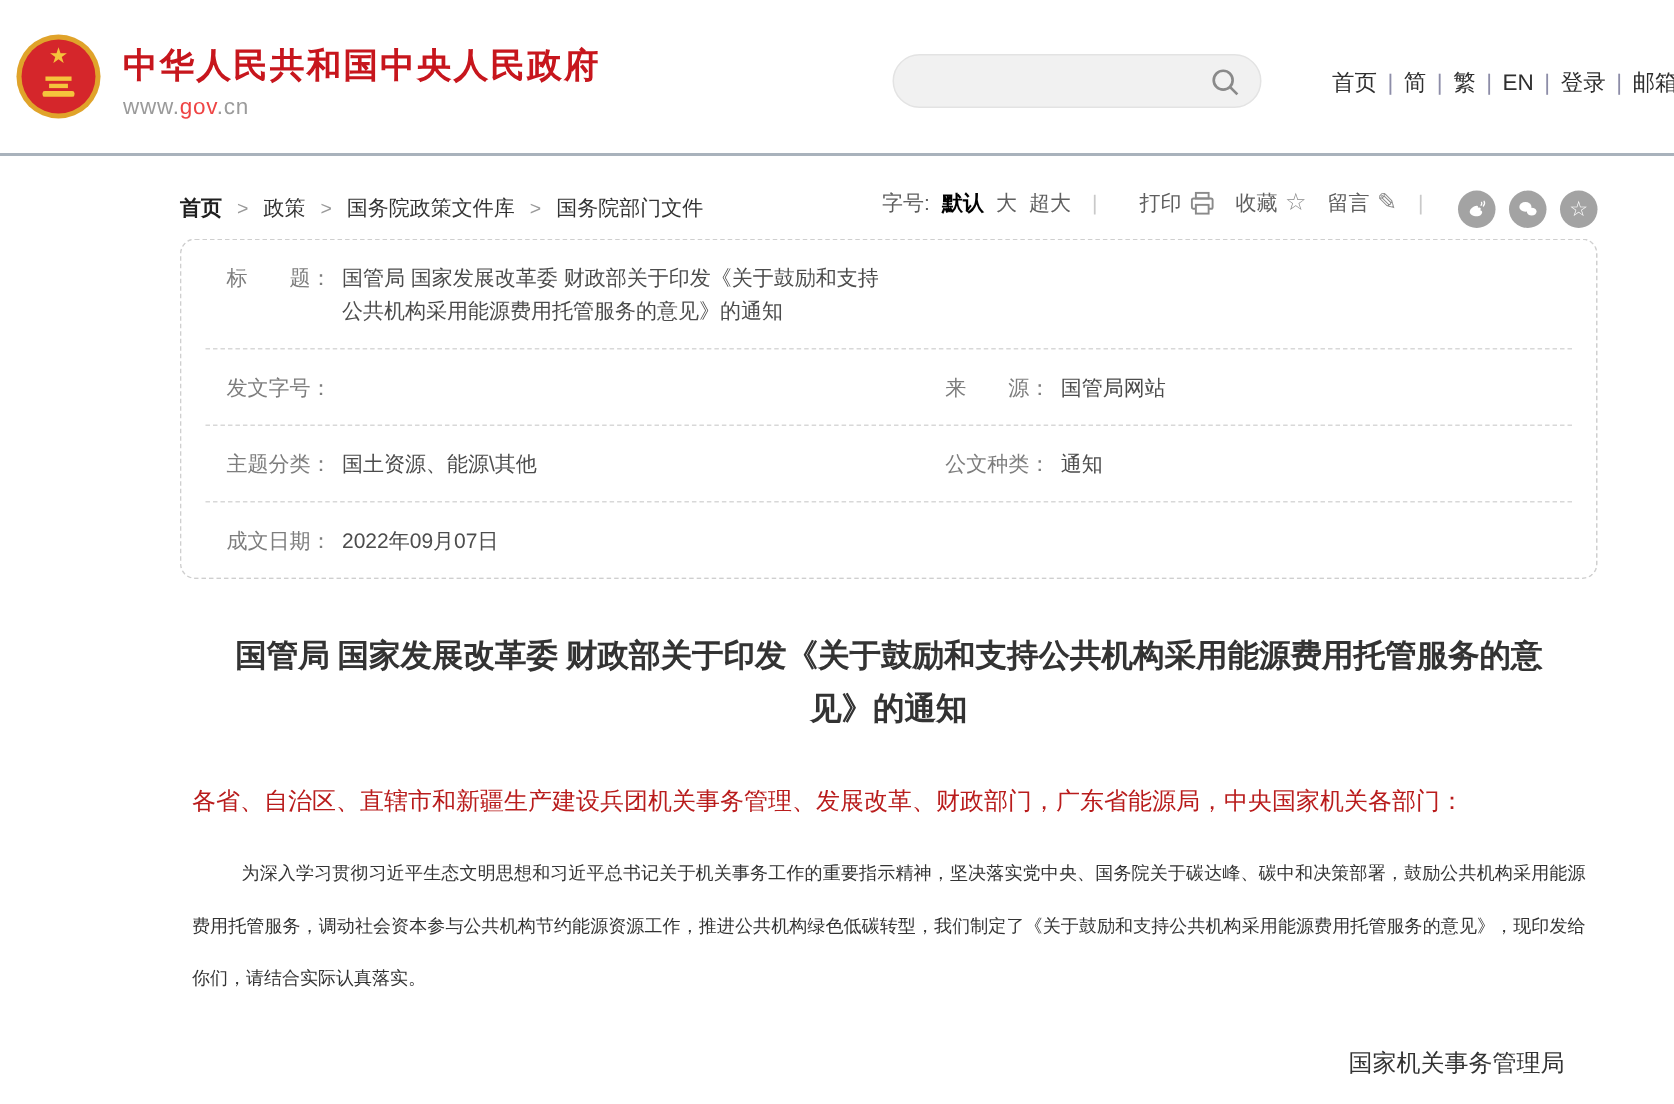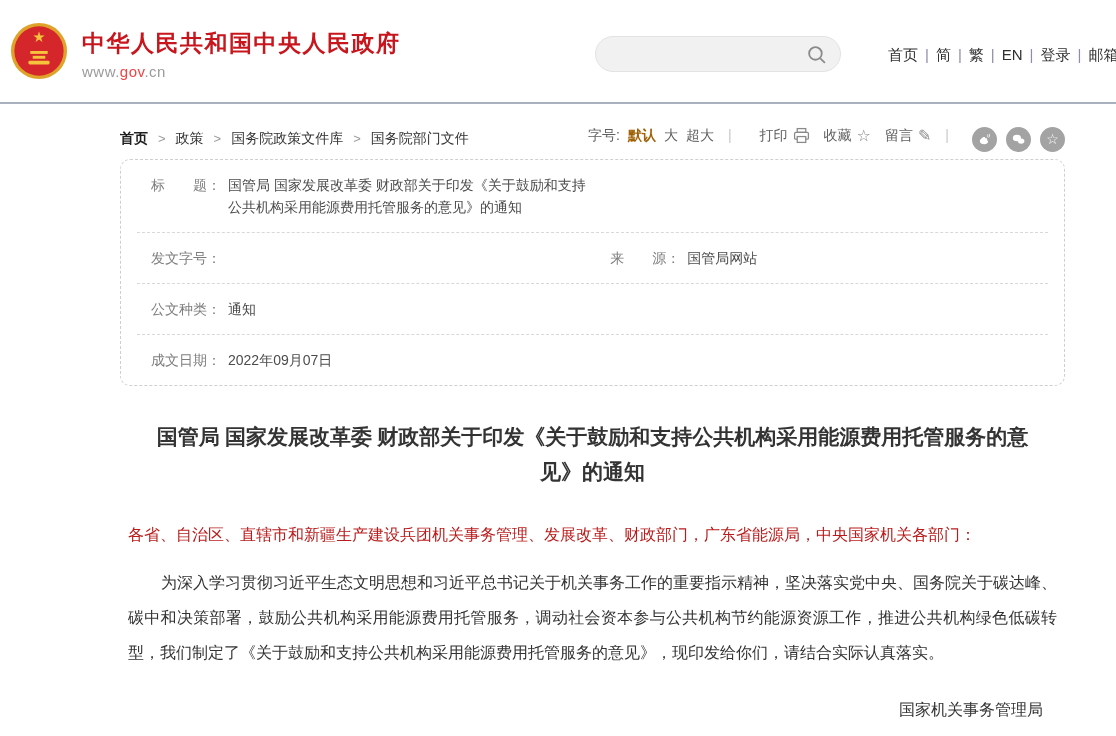--- a/index.html
+++ b/index.html
@@ -26,44 +26,44 @@
   
   .content { width:945px; margin-left:120px; }
   .crumb-bar { display:flex; justify-content:space-between; align-items:center;
                margin-top:20px; height:30px; }
   .breadcrumb { font-size:14px; color:#333; }
   .breadcrumb a { color:#333; text-decoration:none; cursor:pointer; }
   .breadcrumb .bc-home { font-weight:bold; color:#1f1f1f; }
   .breadcrumb .bc-sep { color:#9a9a9a; margin:0 10px; font-size:13px; }
   .doc-tools { display:flex; align-items:flex-start; font-size:14px; color:#5f5f5f; }
   .doc-tools .opt { margin-left:8px; cursor:pointer; }
-  .doc-tools .font-default { color:#a16207; font-weight:bold; }
+  .doc-tools .font-default { color:#000000; font-weight:bold; }
   .tool-divider { color:#c9c9c9; margin:0 14px; }
   .tool-item { display:flex; align-items:center; margin-left:14px; cursor:pointer; }
   .tool-item:first-of-type { margin-left:0; }
   .tool-item .glyph { margin-left:5px; color:#8a8a8a; font-size:16px; line-height:1; }
   .share-circle { width:25px; height:25px; border-radius:50%; background:#a3a3a3; margin-left:9px;
                   display:flex; align-items:center; justify-content:center; cursor:pointer;
                   color:#fff; font-size:14px; line-height:1; }
 
   
   .meta-table { border:1px dashed #cfcfcf; border-radius:10px; margin-top:5px; }
-  .meta-row { display:flex; margin:0 16px; padding:14px 14px; }
+  .meta-row { display:flex; margin:0 16px; padding:14px 14px;gap:20px; }
   .meta-row + .meta-row { border-top:1px dashed #d8d8d8; }
   .meta-cell { display:flex; font-size:14px; line-height:22px; }
   .meta-cell.left { width:52%; padding-right:24px; }
   .meta-cell.right { flex:1; }
   .meta-label { color:#7d7d7d; white-space:pre; flex-shrink:0; }
   .meta-value { color:#4c4c4c; margin-left:7px; }
 
   
   .article-title { margin-top:34px; text-align:center; font-family:"Liberation Serif","DejaVu Serif",serif;
                    font-weight:bold; font-size:21px; line-height:35px; color:#333; padding:0 28px; }
   .salutation { margin-top:28px; font-size:16px; line-height:34px; color:#b91c1c; padding:0 8px; }
-  .body-para { margin-top:13px; text-indent:33px; font-size:16px; line-height:35px; color:#333;
+  .body-para { margin-top:13px; text-indent:33px; font-size:12px; line-height:35px; color:#333;
                padding:0 8px; text-align:justify; }
   .signatures { margin-top:22px; text-align:right; padding-right:22px;
                 font-size:16px; line-height:36px; color:#333; }
 </style>
 </head>
 <body>
 
 <div class="header">
   <div class="logo">
     <svg class="emblem" viewBox="0 0 60 60">
@@ -154,20 +154,24 @@
       <div class="meta-cell left">
         <span class="meta-label">发文字号：</span>
         <span class="meta-value"></span>
       </div>
       <div class="meta-cell right">
         <span class="meta-label">来　　源：</span>
         <span class="meta-value">国管局网站</span>
       </div>
     </div>
     <div class="meta-row">
+      <div class="meta-cell left">
+        <span class="meta-label">主题分类：</span>
+        <span class="meta-value">国土资源、能源\其他</span>
+      </div>
       <div class="meta-cell right">
         <span class="meta-label">公文种类：</span>
         <span class="meta-value">通知</span>
       </div>
     </div>
     <div class="meta-row">
       <div class="meta-cell left">
         <span class="meta-label">成文日期：</span>
         <span class="meta-value">2022年09月07日</span>
       </div>

